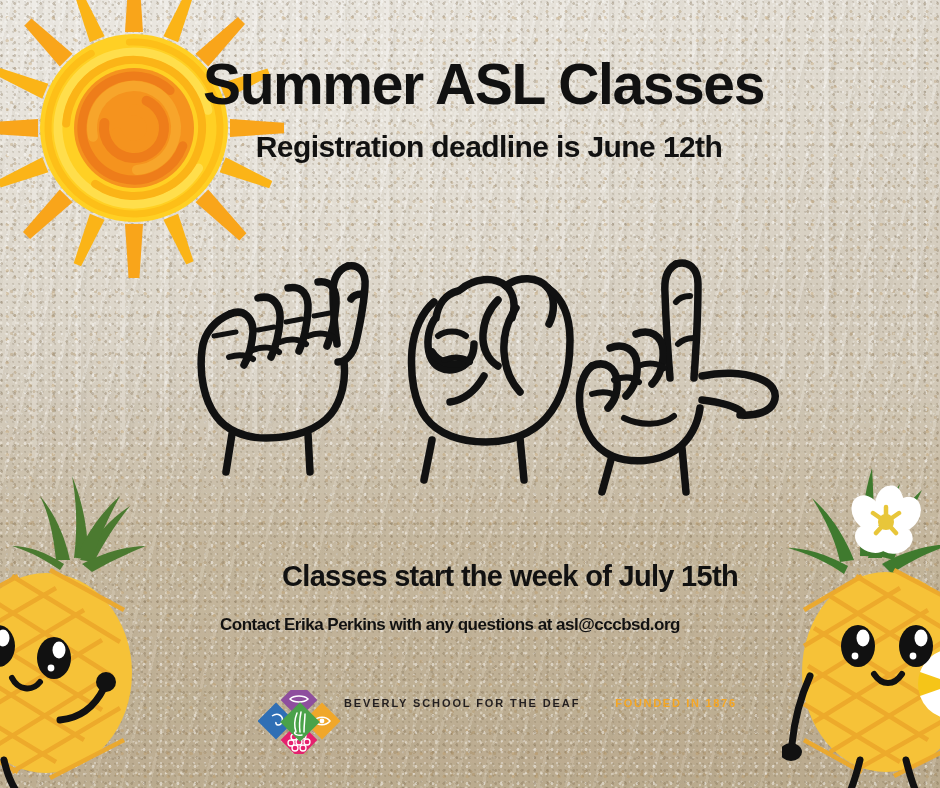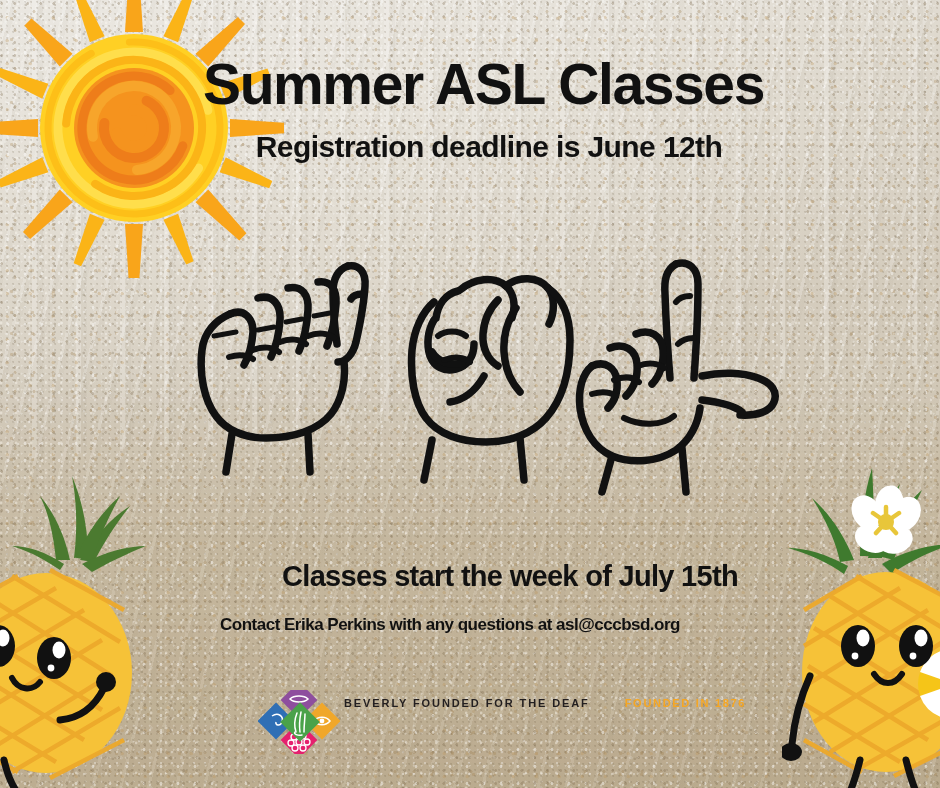--- a/index.html
+++ b/index.html
@@ -400,19 +400,19 @@
             <path d="M38 42 C36 36 37 28 39 23"></path>
             <path d="M42 42 C41 35 42 27 43 22"></path>
             <path d="M46 42 C46 35 47 28 47 24"></path>
             <path d="M37 42 C35 44 40 46 44 45"></path>
           </g>
         </g>
       </svg>
     </div>
     <div class="logo-text">
       <div class="logo-l2">
-        <span>BEVERLY FOUNDED FOR THE DEAF</span>
+        <span>BEVERLY SCHOOL FOR THE DEAF</span>
         <span class="founded">FOUNDED IN 1876</span>
       </div>
     </div>
   </div>
 
 </div>
 
 </body></html>

